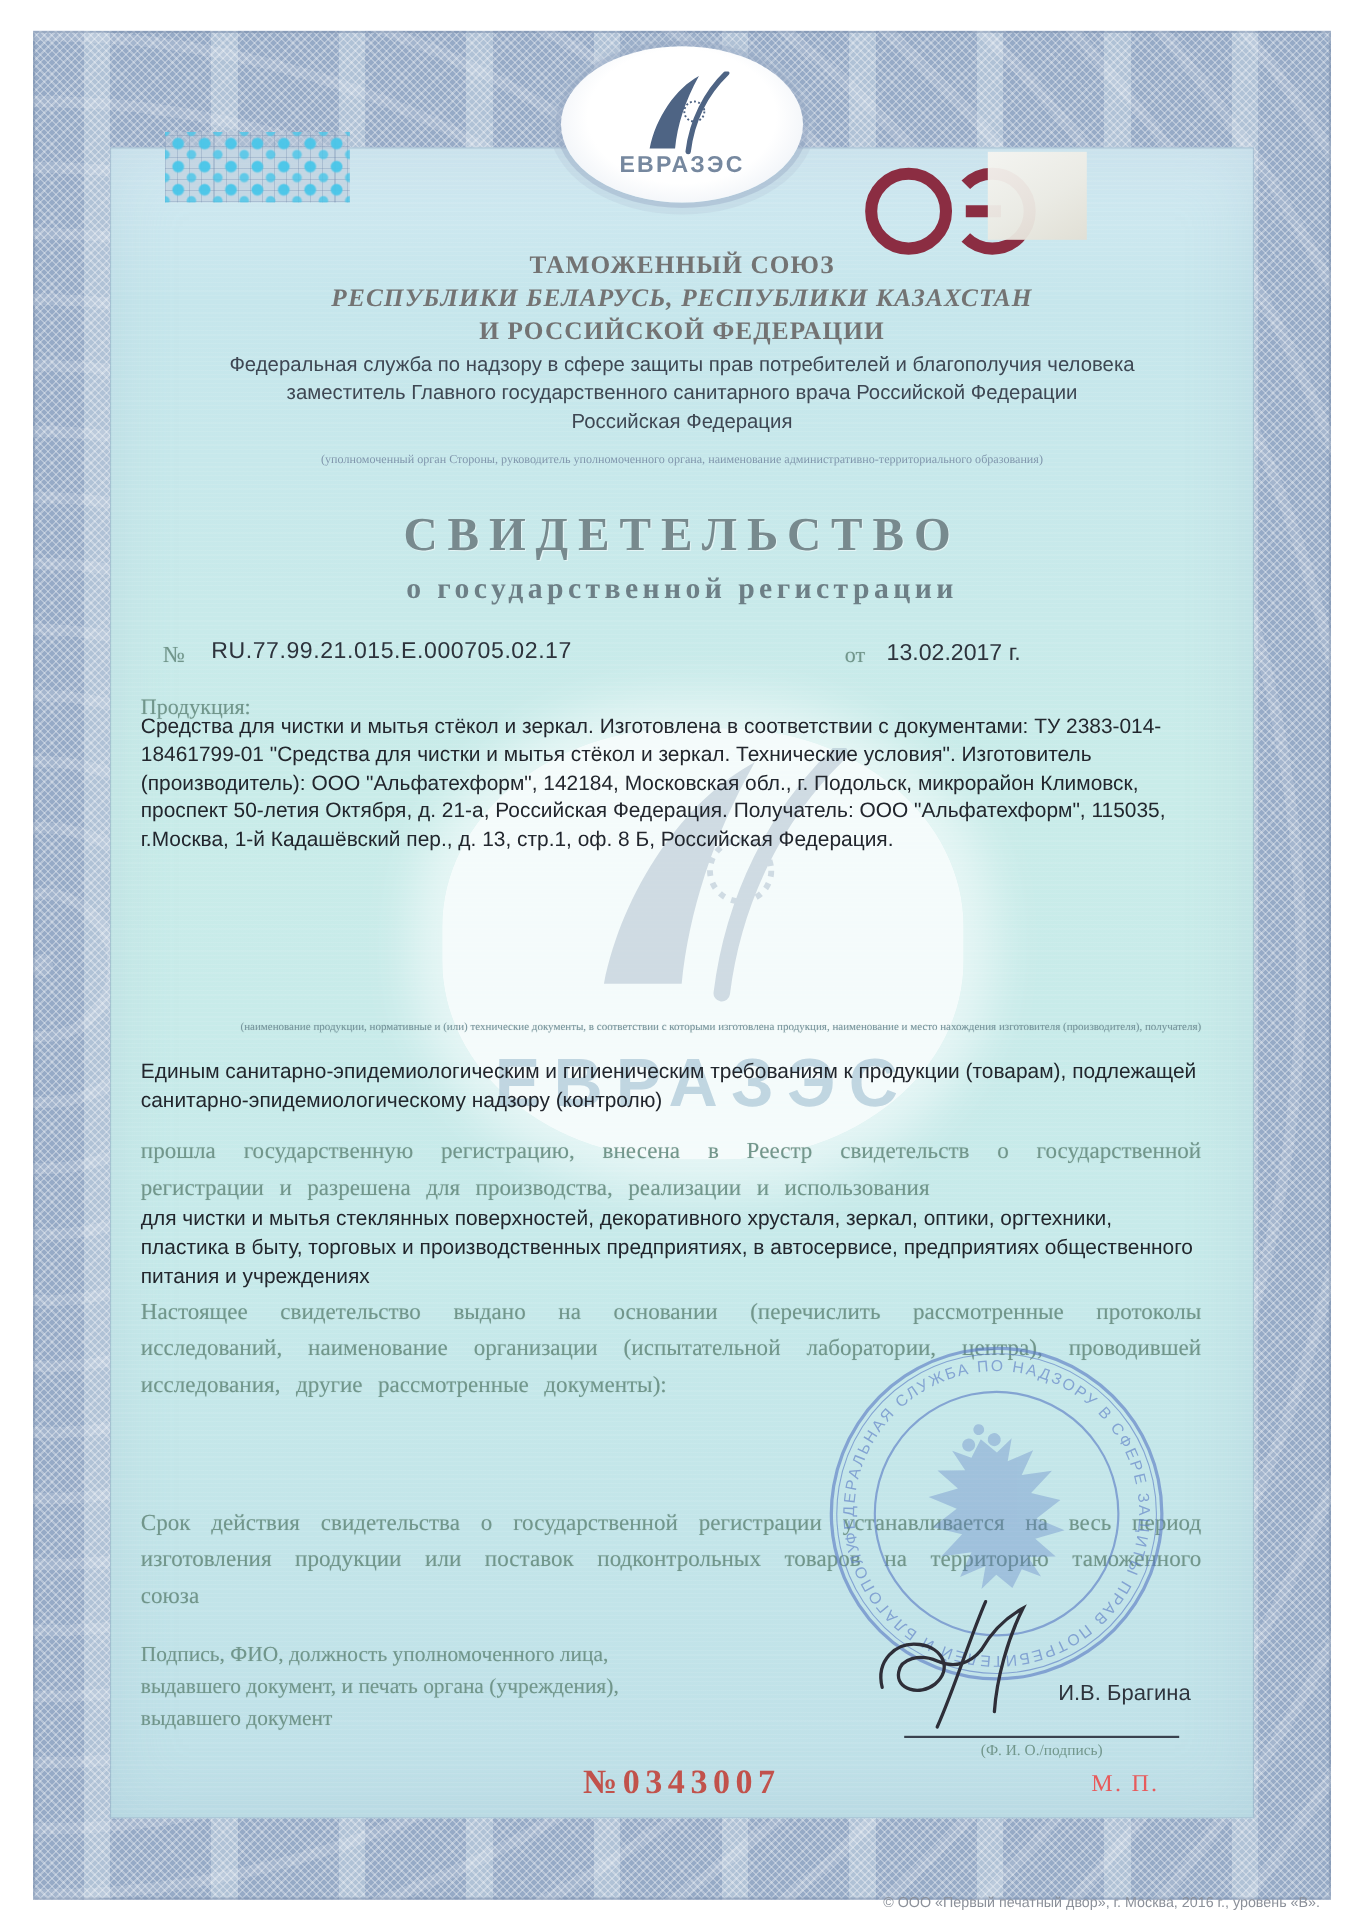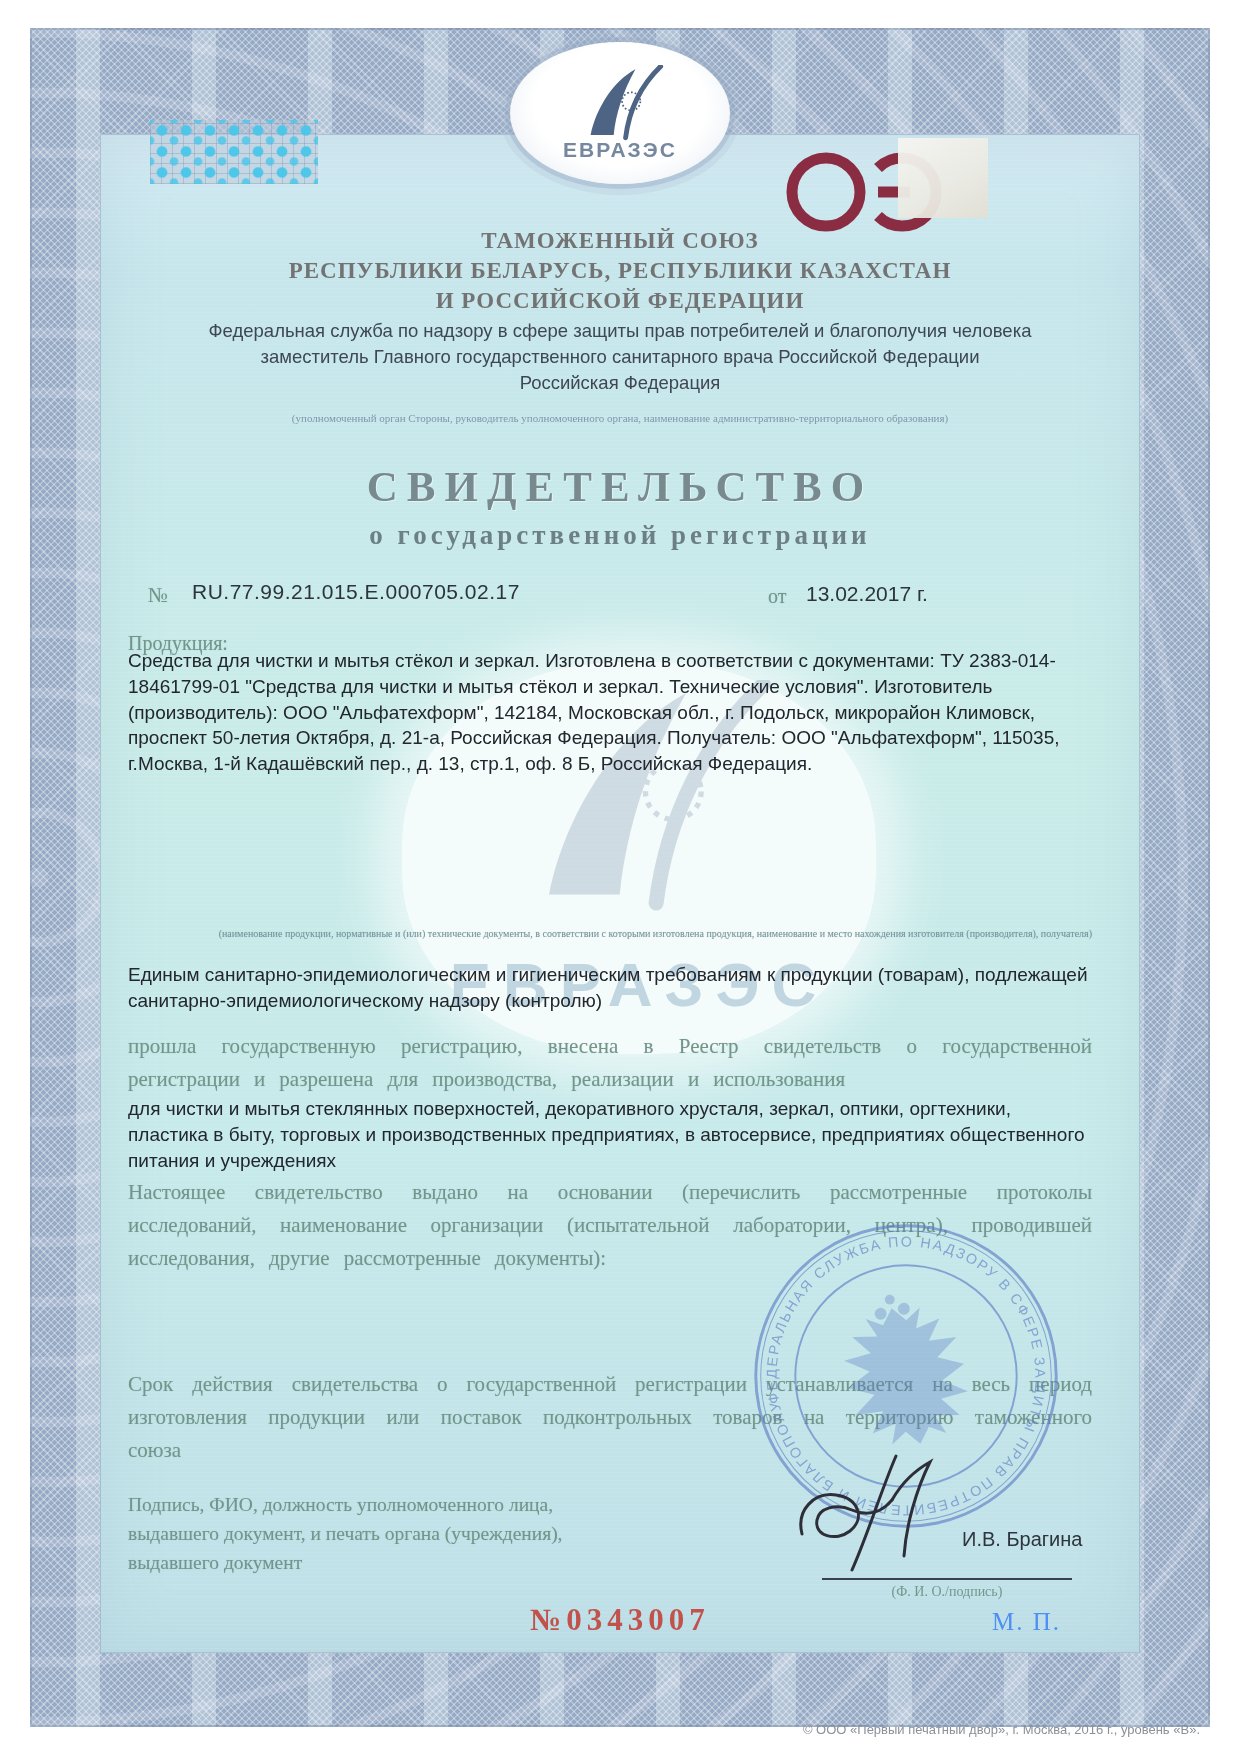--- a/index.html
+++ b/index.html
@@ -88,21 +88,21 @@
 
   
   .sig-svg{position:absolute;left:792px;top:1448px;z-index:7;}
   .sig-name{position:absolute;left:962px;top:1528px;font-size:20px;color:#2e343d;z-index:7;}
   .sig-line{position:absolute;left:822px;top:1578px;width:250px;border-top:2px solid #39414e;z-index:7;}
   .sig-cap{position:absolute;left:822px;top:1584px;width:250px;text-align:center;
     font-family:"Liberation Serif",serif;font-size:14px;color:rgba(110,146,135,.95);z-index:7;}
   .serial{position:absolute;left:530px;top:1602px;font-family:"Liberation Serif",serif;
     font-weight:bold;font-size:31px;letter-spacing:5px;color:#c23a31;opacity:.85;z-index:7;}
   .mp{position:absolute;left:992px;top:1608px;font-family:"Liberation Serif",serif;
-    font-size:25px;letter-spacing:2px;color:#3b82f6;opacity:.85;z-index:7;}
+    font-size:22px;letter-spacing:2px;color:#ef4444;opacity:.85;z-index:7;}
 
   .footer{position:absolute;right:40px;top:1722px;font-size:13px;color:#8b9099;z-index:3;}
 </style>
 </head>
 <body>
 
 <div class="page">
 
   <div class="frame">
     <div class="frame-wave"></div>
@@ -132,21 +132,21 @@
   <div class="holo"></div>
 
   <svg class="se-mark" width="180" height="100" viewBox="0 0 180 100">
     <path d="M78,50 A34,34 0 1 0 44,84 A34,34 0 0 0 78,50" fill="none" stroke="#8b2d42" stroke-width="11"></path>
     <path d="M96,26 A34,34 0 1 1 96,74" fill="none" stroke="#8b2d42" stroke-width="11"></path>
     <line x1="96" y1="50" x2="128" y2="50" stroke="#8b2d42" stroke-width="11"></line>
   </svg>
   <div class="pearl"></div>
 
   <div class="hdr-serif" style="top:228px;">ТАМОЖЕННЫЙ СОЮЗ</div>
-  <div class="hdr-serif" style="top:258px;">РЕСПУБЛИКИ БЕЛАРУСЬ, РЕСПУБЛИКИ КАЗАХСТАН</div>
+  <div class="hdr-serif" style="top:258px;font-style:italic;">РЕСПУБЛИКИ БЕЛАРУСЬ, РЕСПУБЛИКИ КАЗАХСТАН</div>
   <div class="hdr-serif" style="top:288px;">И РОССИЙСКОЙ ФЕДЕРАЦИИ</div>
   <div class="hdr-sans" style="top:320px;">Федеральная служба по надзору в сфере защиты прав потребителей и благополучия человека</div>
   <div class="hdr-sans" style="top:346px;">заместитель Главного государственного санитарного врача Российской Федерации</div>
   <div class="hdr-sans" style="top:372px;">Российская Федерация</div>
   <div class="small-note" style="top:412px;">(уполномоченный орган Стороны, руководитель уполномоченного органа, наименование административно-территориального образования)</div>
 
   <div class="title">СВИДЕТЕЛЬСТВО</div>
   <div class="subtitle">о государственной регистрации</div>
 
   <div class="tpl num-label">№</div>

